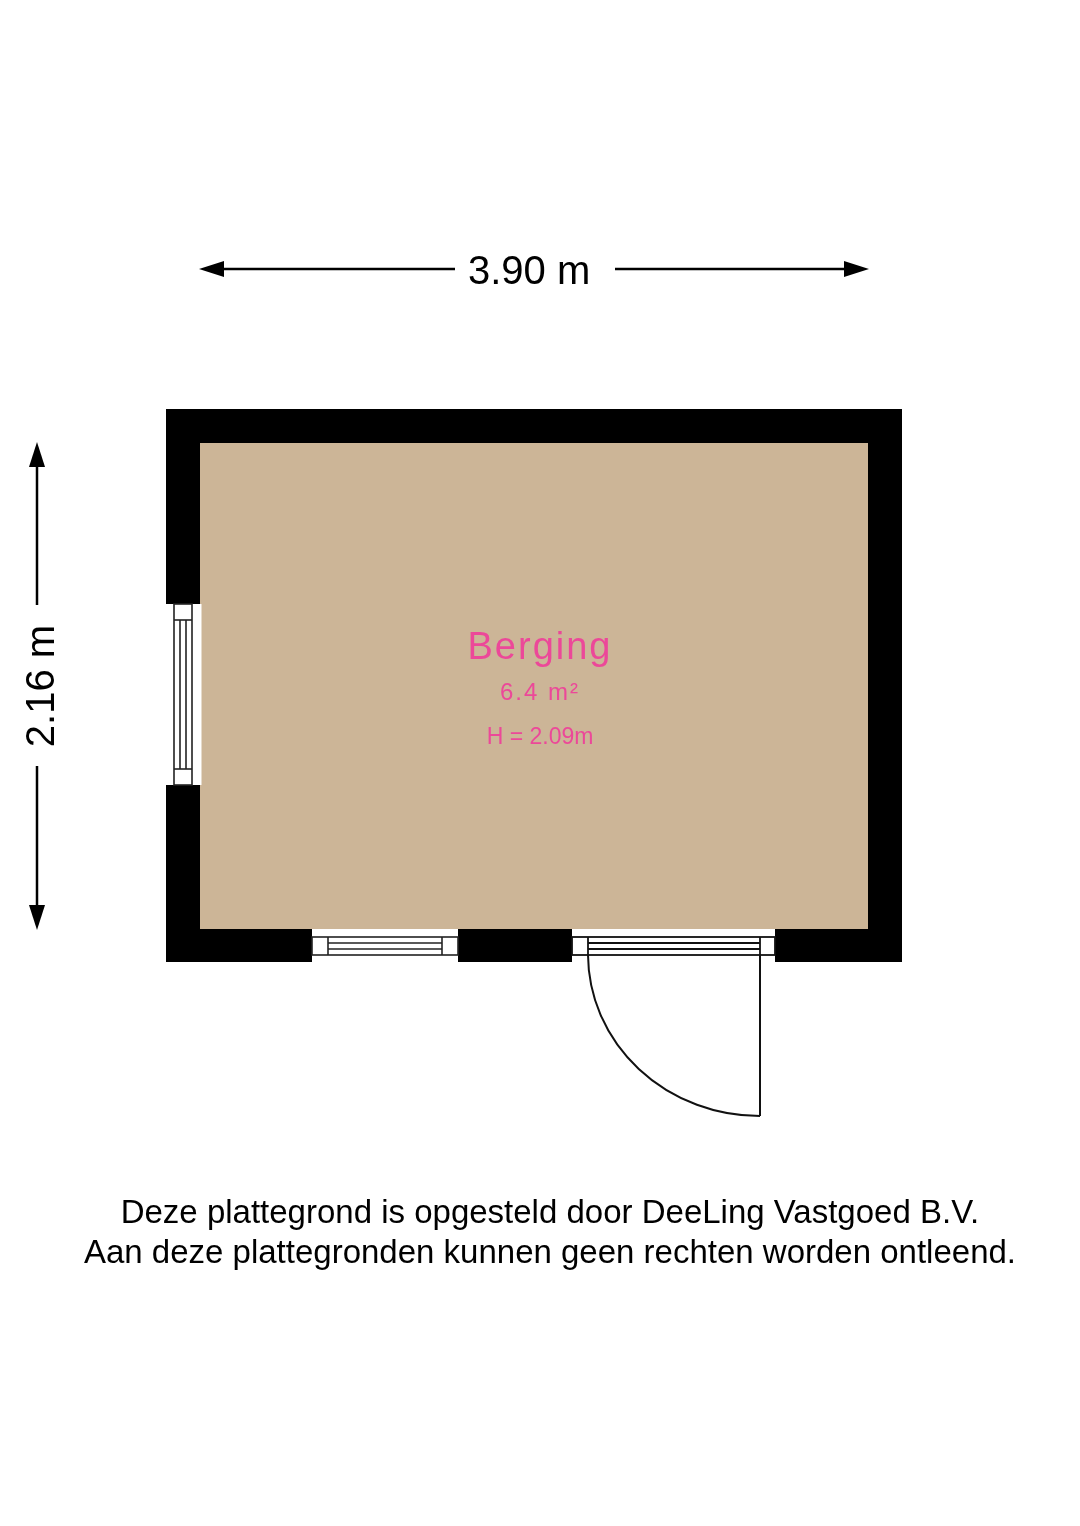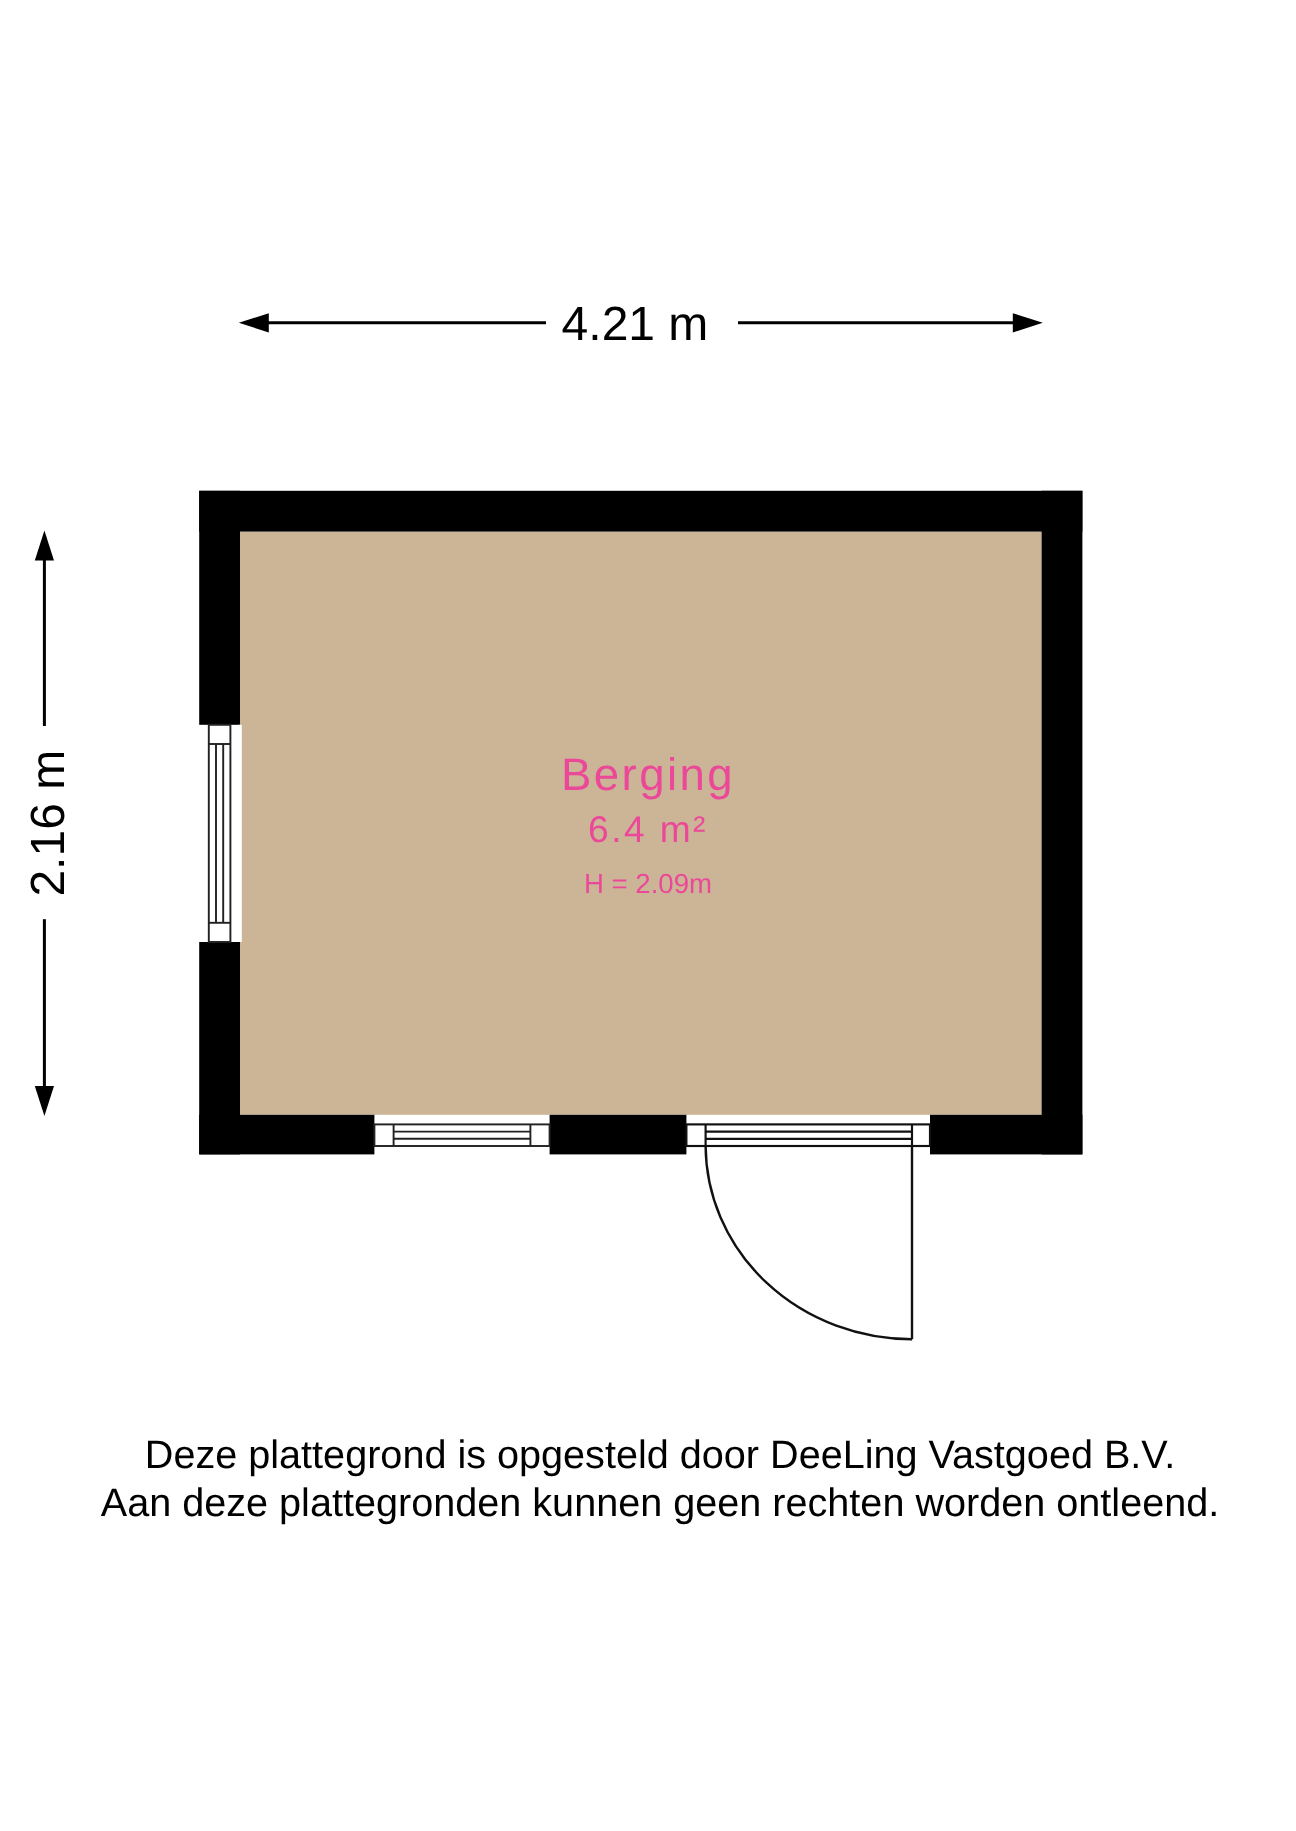--- a/index.html
+++ b/index.html
@@ -52,21 +52,21 @@
       font-family: "Liberation Sans", sans-serif;
     }
     #room-name {
       top: 624px;
       font-size: 38px;
       letter-spacing: 2px;
       line-height: 44px;
     }
     #room-area {
       top: 670px;
-      font-size: 31px;
+      font-size: 24px;
       letter-spacing: 2px;
       line-height: 44px;
     }
     #room-height {
       top: 717px;
       font-size: 23px;
       line-height: 38px;
     }
     .disclaimer {
       position: absolute;
@@ -141,21 +141,21 @@
     <line x1="760" y1="937" x2="760" y2="955"></line>
     <line x1="588" y1="943" x2="760" y2="943"></line>
     <line x1="588" y1="949" x2="760" y2="949"></line>
 
     <line x1="760" y1="955" x2="760" y2="1116" stroke-width="2"></line>
 
     <path d="M 588 955 A 172 162 0 0 0 760 1116" stroke-width="2"></path>
   </g>
 </svg>
 
-<div id="dim-width-label" class="dim-label">4.21 m</div>
+<div id="dim-width-label" class="dim-label">3.90 m</div>
 <div id="dim-height-label" class="dim-label">2.16 m</div>
 
 <div id="room-name" class="room-label">Berging</div>
 <div id="room-area" class="room-label">6.4 m²</div>
 <div id="room-height" class="room-label">H = 2.09m</div>
 
 <div id="disclaimer-1" class="disclaimer">Deze plattegrond is opgesteld door DeeLing Vastgoed B.V.</div>
 <div id="disclaimer-2" class="disclaimer">Aan deze plattegronden kunnen geen rechten worden ontleend.</div>
 
 </body></html>

